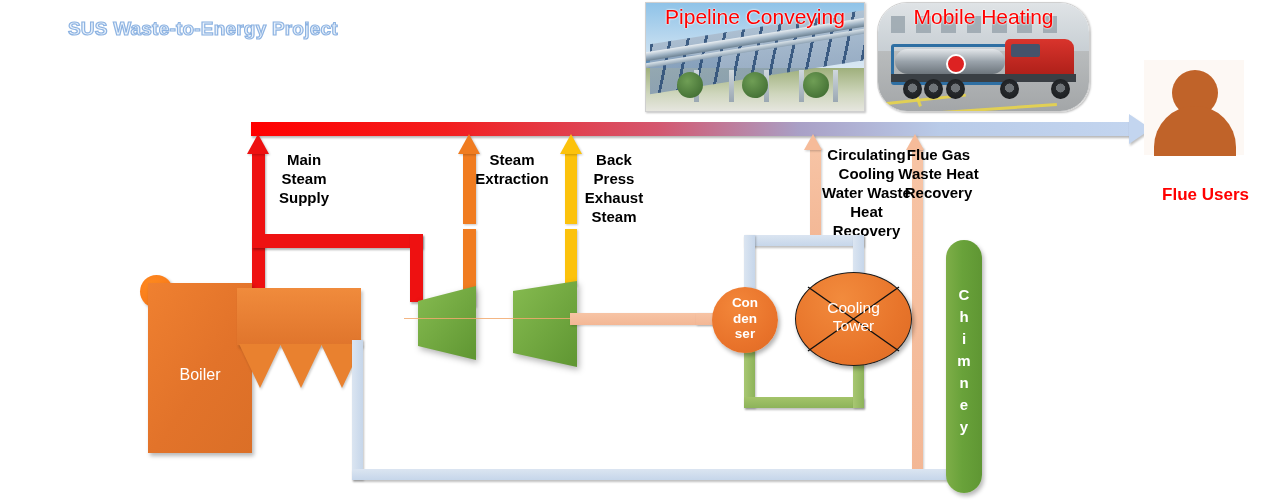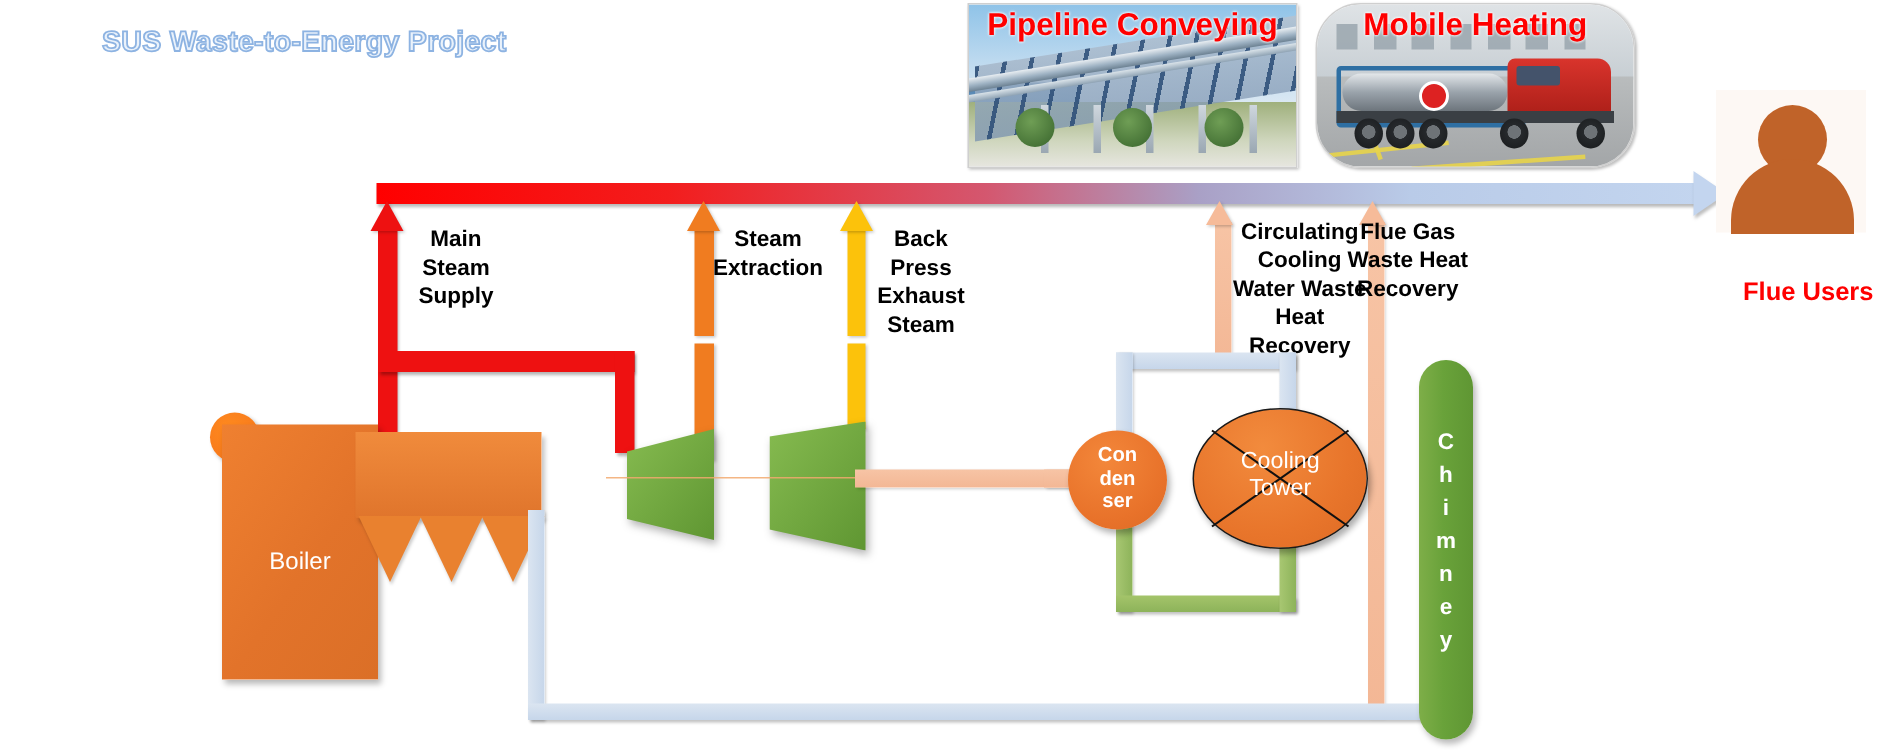--- a/index.html
+++ b/index.html
@@ -19,21 +19,21 @@
     letter-spacing:.2px;white-space:nowrap;
   }
 
   
   .photo{
     overflow:hidden;border:1px solid #cfcfcf;
     box-shadow:1px 1px 2px rgba(0,0,0,.25);
   }
   .photo .cap{
     position:absolute;left:0;right:0;top:2px;text-align:center;
-    color:#ff0000;font-weight:bold;font-size:21px;z-index:6;
+    color:#ff0000;font-weight:normal;font-size:21px;z-index:6;
     text-shadow:0 0 2px #fff,0 0 2px #fff;white-space:nowrap;
   }
   
   #photo1 .sky{position:absolute;left:0;top:0;width:100%;height:62%;
     background:linear-gradient(#8fc3e8 0%,#bcd9ef 55%,#dce9f3 100%);}
   #photo1 .sea{position:absolute;left:0;top:48%;width:34%;height:22%;
     background:linear-gradient(#4d7fae,#7aa6c8);}
   #photo1 .ground{position:absolute;left:0;bottom:0;width:100%;height:40%;
     background:linear-gradient(#9fb07c,#cfd6bd 60%,#e6e6df);}
   #photo1 .rack{position:absolute;left:2%;top:22%;width:100%;height:46%;

